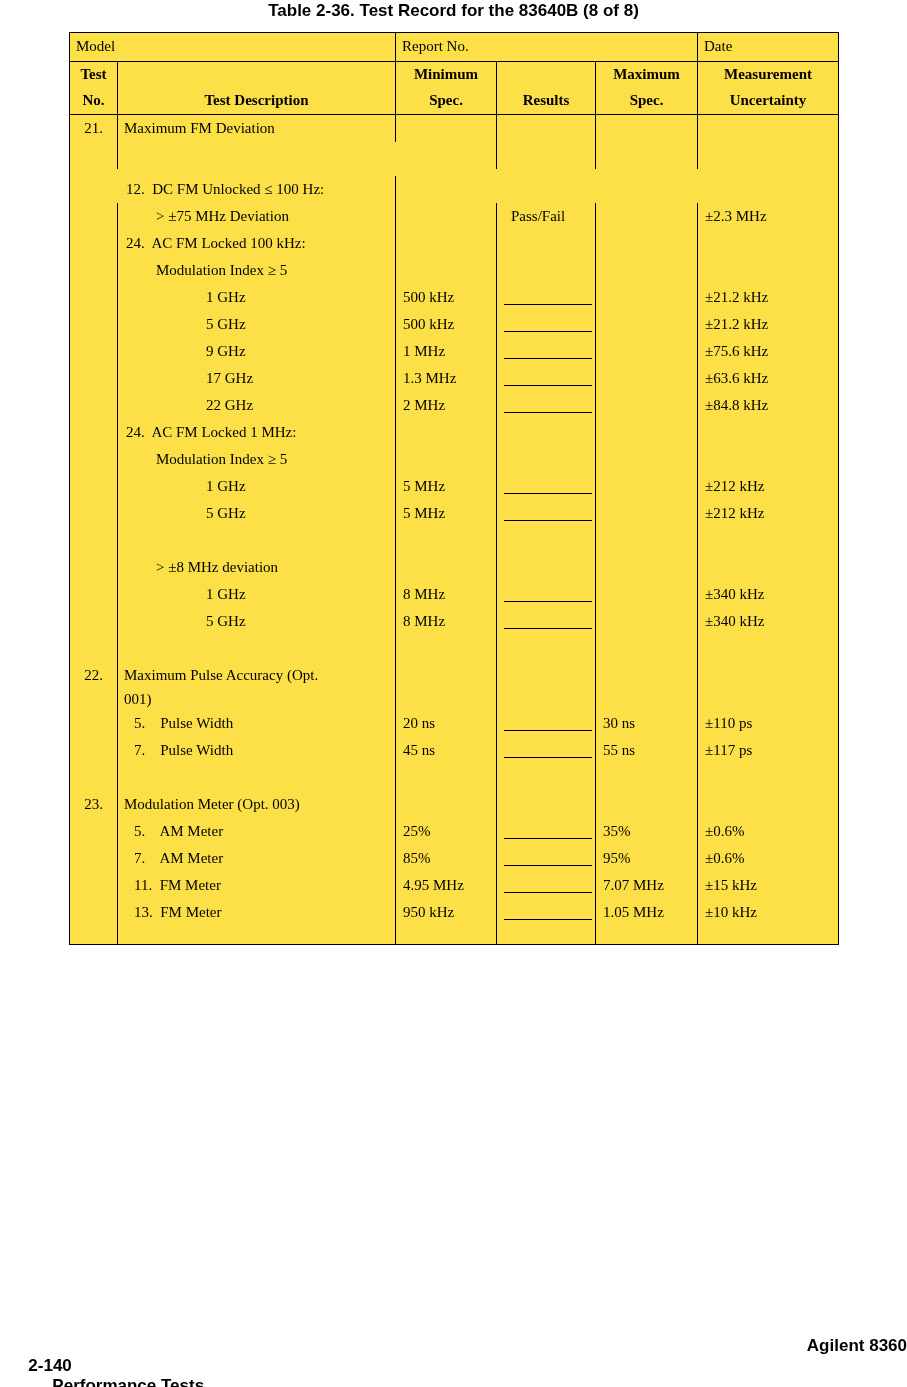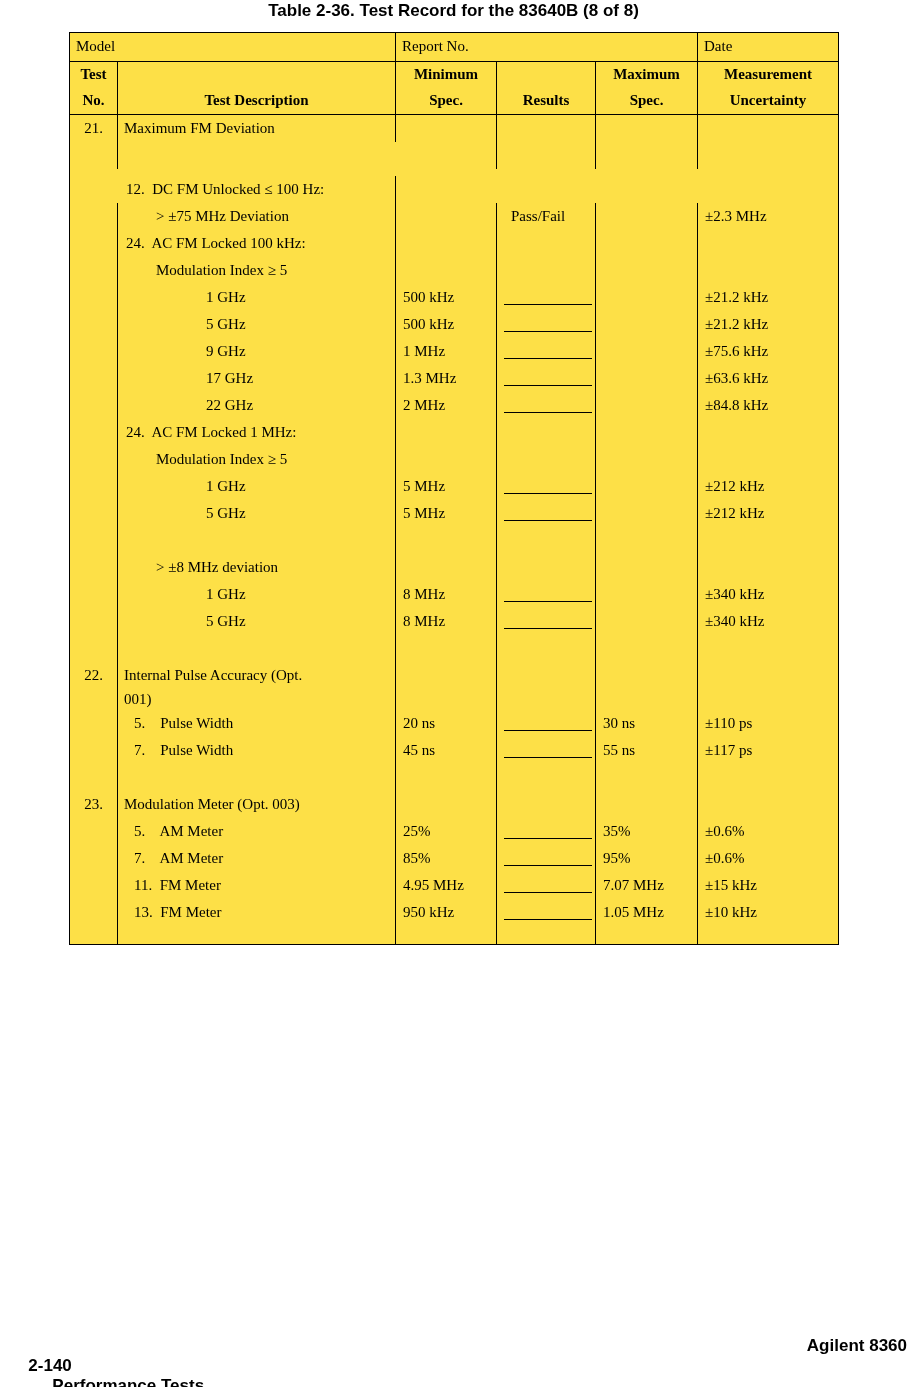--- a/index.html
+++ b/index.html
@@ -301,21 +301,21 @@
       <div class="row">
         <div class="cell c0 num" style="height: 27px; line-height: 27px;"></div>
         <div class="cell c1" style="height: 27px; line-height: 27px;"></div>
         <div class="cell c2 val" style="height: 27px; line-height: 27px;"></div>
         <div class="cell c3" style="height: 27px; line-height: 27px;"></div>
         <div class="cell c4 val" style="height: 27px; line-height: 27px;"></div>
         <div class="cell c5 val" style="height: 27px; line-height: 27px;"></div>
       </div>
       <div class="row">
         <div class="cell c0 num" style="height: 27px; line-height: 27px;">22.</div>
-        <div class="cell c1" style="height: 27px; line-height: 27px; padding-left: 6px;">Internal Pulse Accuracy (Opt.</div>
+        <div class="cell c1" style="height: 27px; line-height: 27px; padding-left: 6px;">Maximum Pulse Accuracy (Opt.</div>
         <div class="cell c2 val" style="height: 27px; line-height: 27px;"></div>
         <div class="cell c3" style="height: 27px; line-height: 27px;"></div>
         <div class="cell c4 val" style="height: 27px; line-height: 27px;"></div>
         <div class="cell c5 val" style="height: 27px; line-height: 27px;"></div>
       </div>
       <div class="row">
         <div class="cell c0 num" style="height: 21px; line-height: 21px;"></div>
         <div class="cell c1" style="height: 21px; line-height: 21px; padding-left: 6px;">001)</div>
         <div class="cell c2 val" style="height: 21px; line-height: 21px;"></div>
         <div class="cell c3" style="height: 21px; line-height: 21px;"></div>

